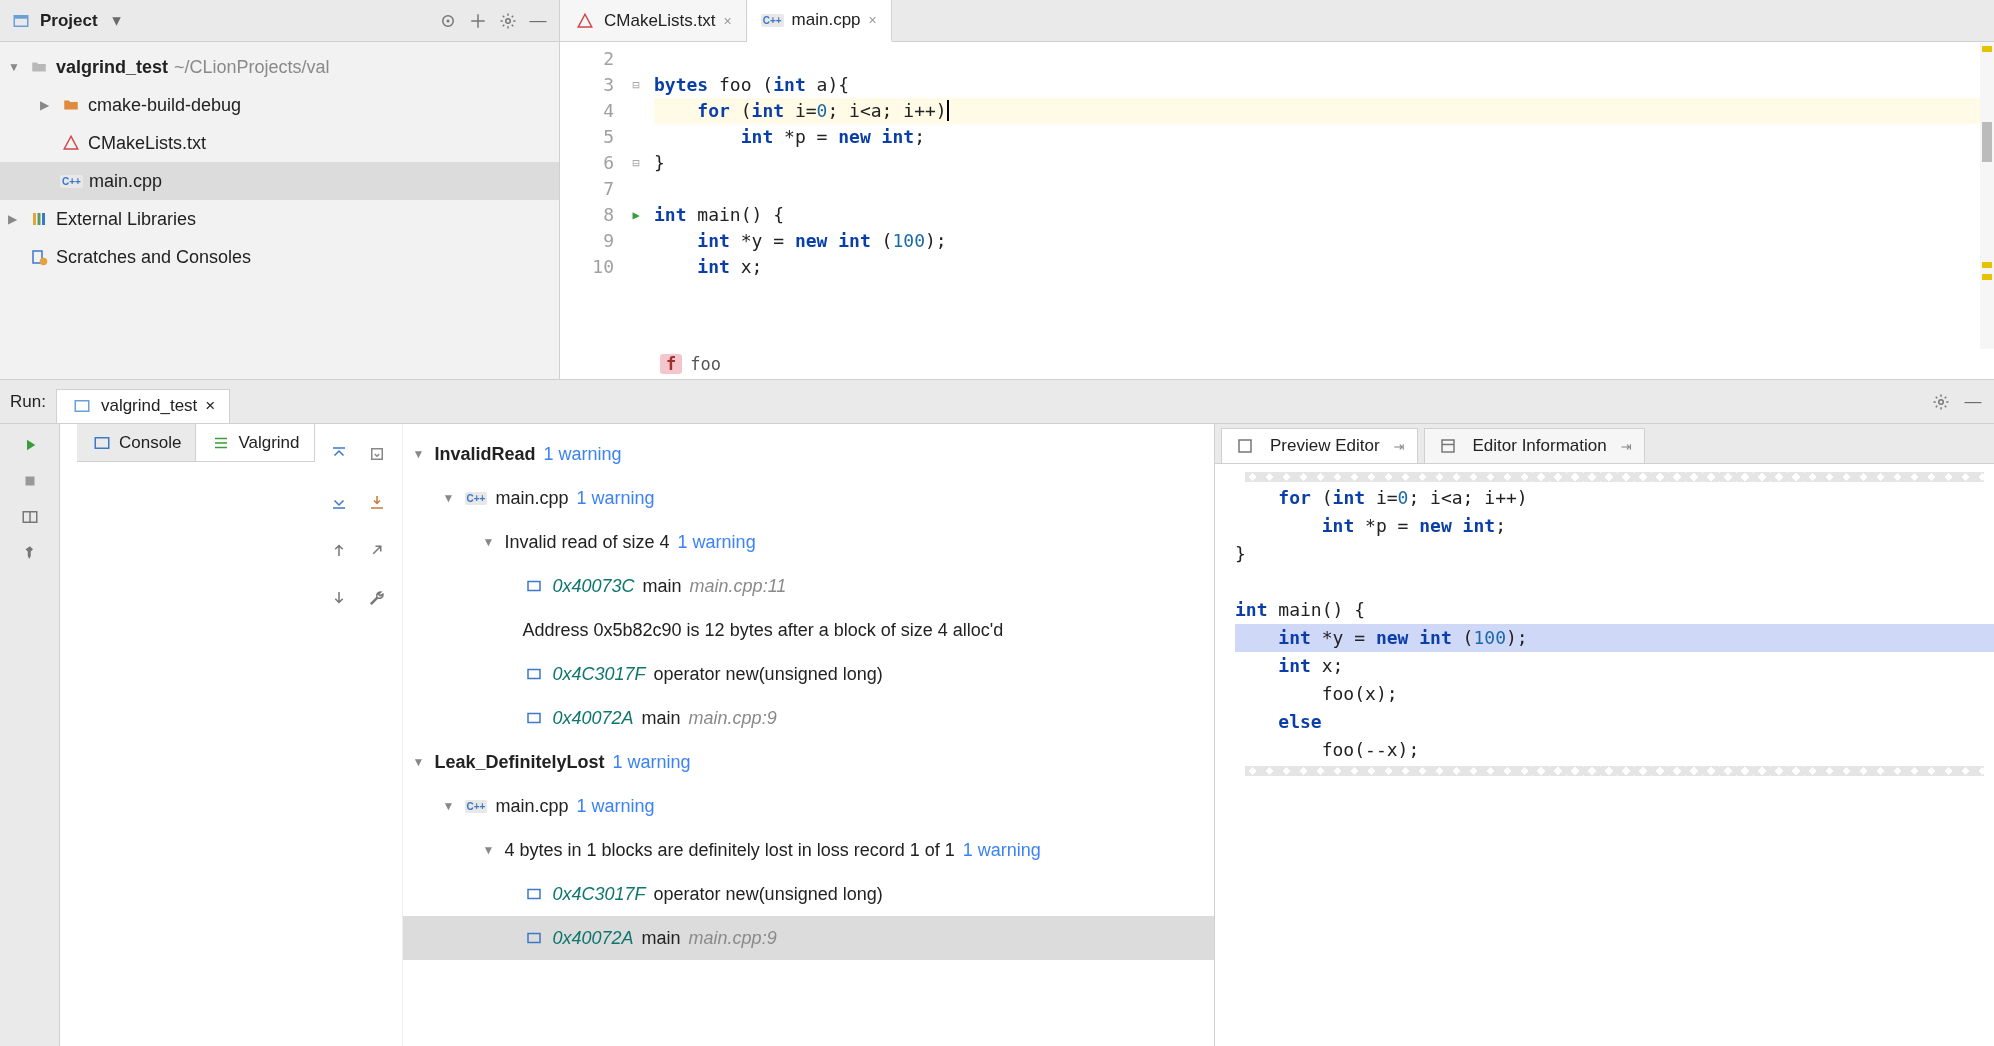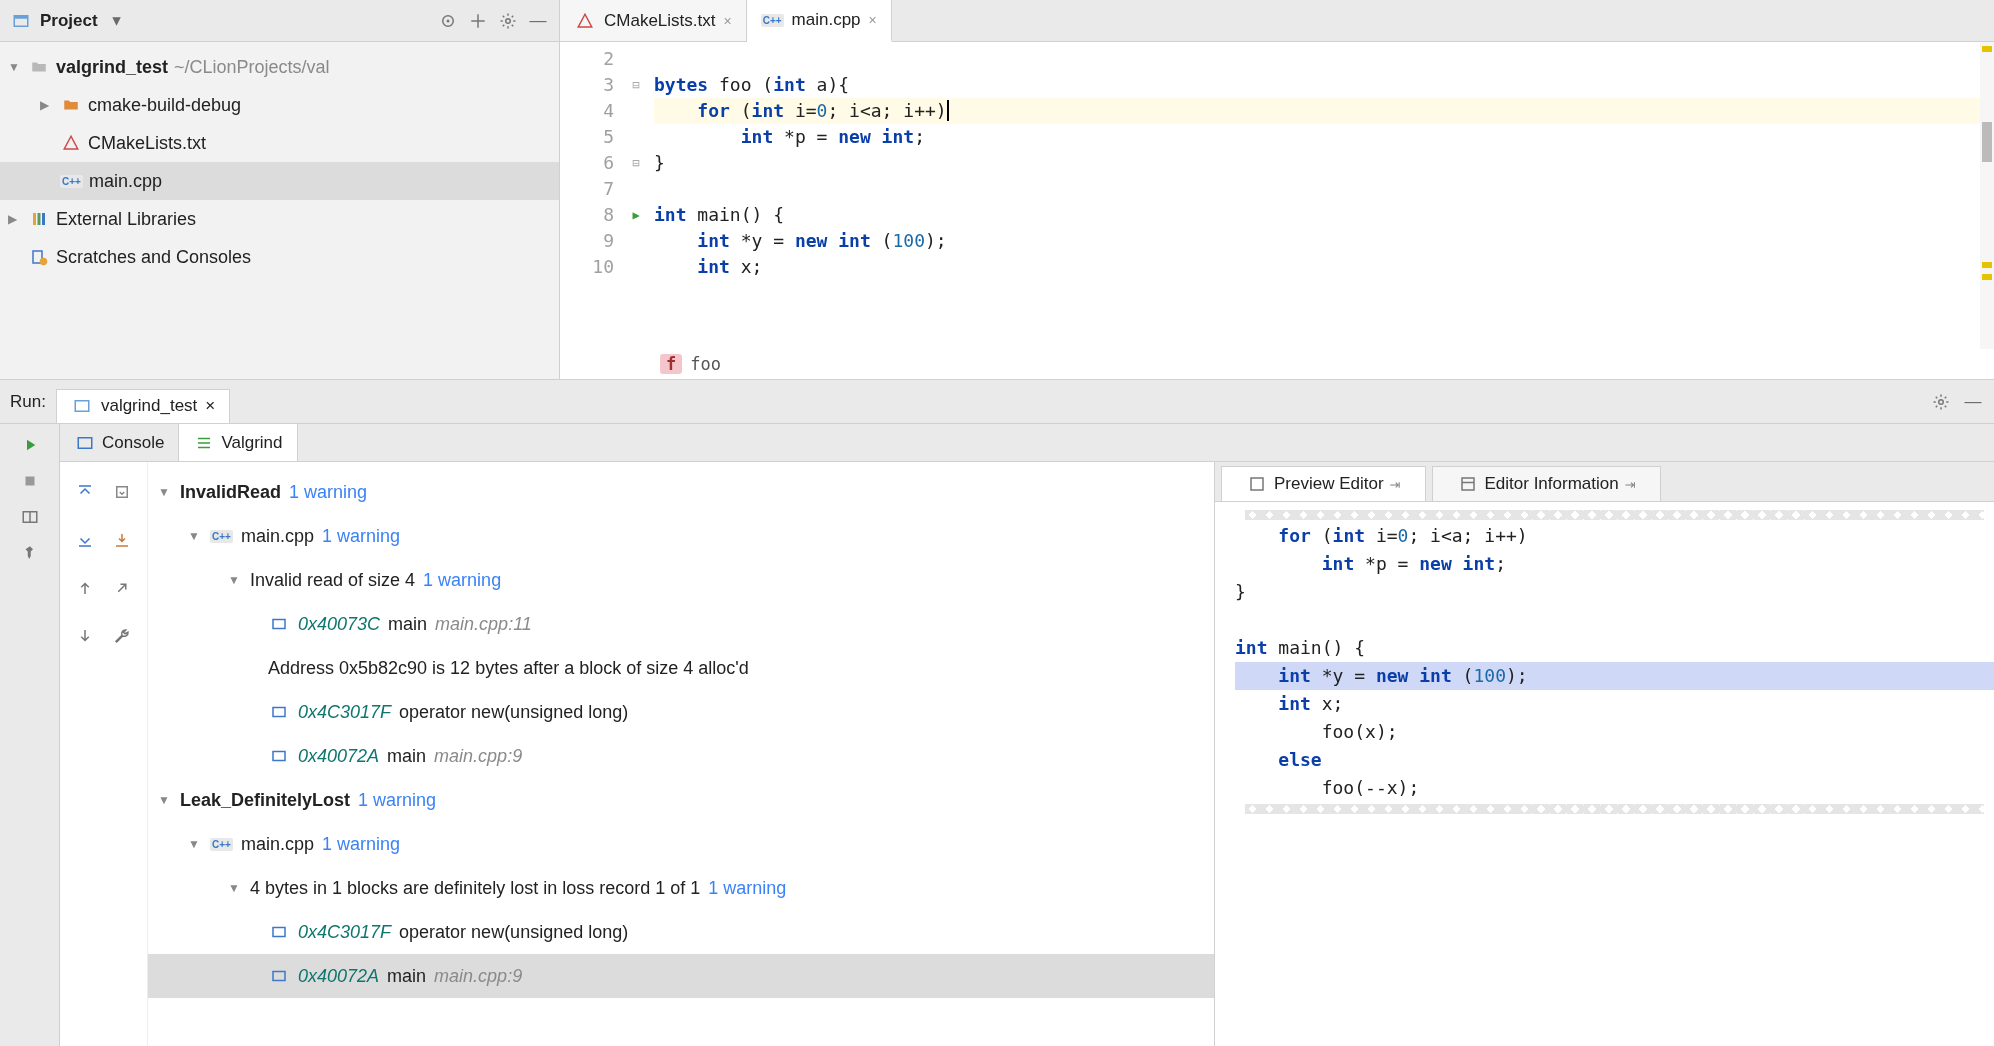--- a/index.html
+++ b/index.html
@@ -72,42 +72,42 @@
   .run-hdr .run-tab {
     display: flex; align-items: center; gap: 8px;
     height: 34px; padding: 0 14px;
     background: #fff; border: 1px solid #d0d0d0; border-bottom: none;
     margin-top: 8px;
   }
   .run-hdr .spacer { flex: 1; }
 
   .tool-row { display: flex; flex: 1; min-height: 0; }
   .tool-side { width: 60px; background: #eaeaea; border-right: 1px solid #d0d0d0; display: flex; flex-direction: column; align-items: center; gap: 14px; padding-top: 10px; }
-  .tool-main { flex: 1; display: flex; flex-direction: column; min-height: 0; }
+  .tool-main { flex: 1; display: flex; min-height: 0; margin-left: 17px; }
   .tool-tabs { display: flex; height: 38px; background: #eaeaea; border-bottom: 1px solid #d0d0d0; }
   .tool-tab { display: flex; align-items: center; gap: 6px; padding: 0 14px; border-right: 1px solid #d0d0d0; }
   .tool-tab.active { background: #fff; }
   .tool-content { flex: 1; display: flex; min-height: 0; }
 
   .valgrind-left { display: flex; flex: 1; min-width: 0; }
   .vg-btns { width: 88px; background: #fff; border-right: 1px solid #eee; display: grid; grid-template-columns: 1fr 1fr; grid-auto-rows: 44px; gap: 4px; padding: 8px; }
   .vg-btns .ico { width: 100%; height: 100%; }
   .vg-tree { flex: 1; padding: 8px 0; font-size: 18px; overflow: hidden; }
   .vg-row { display: flex; align-items: center; gap: 8px; height: 44px; padding: 0 10px; white-space: nowrap; }
   .vg-row.sel { background: #dcdcdc; }
   .addr { color: #0f766e; font-style: italic; }
   .loc { color: #8a8a8a; font-style: italic; }
   .warn { color: #3b82f6; }
   .indent1 { padding-left: 40px; }
   .indent2 { padding-left: 80px; }
   .indent3 { padding-left: 120px; }
 
   .valgrind-right { width: 780px; border-left: 1px solid #d0d0d0; display: flex; flex-direction: column; }
   .preview-tabs { display: flex; height: 40px; background: #eaeaea; border-bottom: 1px solid #d0d0d0; padding: 4px 6px 0 6px; gap: 6px; }
-  .ptab { display: flex; align-items: center; gap: 6px; padding: 0 24px; background: #f6f6f6; border: 1px solid #d0d0d0; border-bottom: none; }
+  .ptab { display: flex; align-items: center; gap: 14px; padding: 0 12px; background: #f6f6f6; border: 1px solid #d0d0d0; border-bottom: none; }
   .ptab.active { background: #fff; }
   .pin { color: #888; font-size: 13px; }
   .preview-code { flex: 1; font-family: "Consolas","DejaVu Sans Mono", monospace; font-size: 18px; padding: 6px 0 0 20px; position: relative; }
   .preview-code .ln { height: 28px; line-height: 28px; white-space: pre; }
   .preview-code .hl { background: #d0d8f8; }
   .zig { height: 10px; background:
     repeating-linear-gradient(135deg,#ccc 0 6px,transparent 6px 12px),
     repeating-linear-gradient(45deg,#ccc 0 6px,transparent 6px 12px);
     opacity:.5; margin: 2px 10px; }
 </style>

